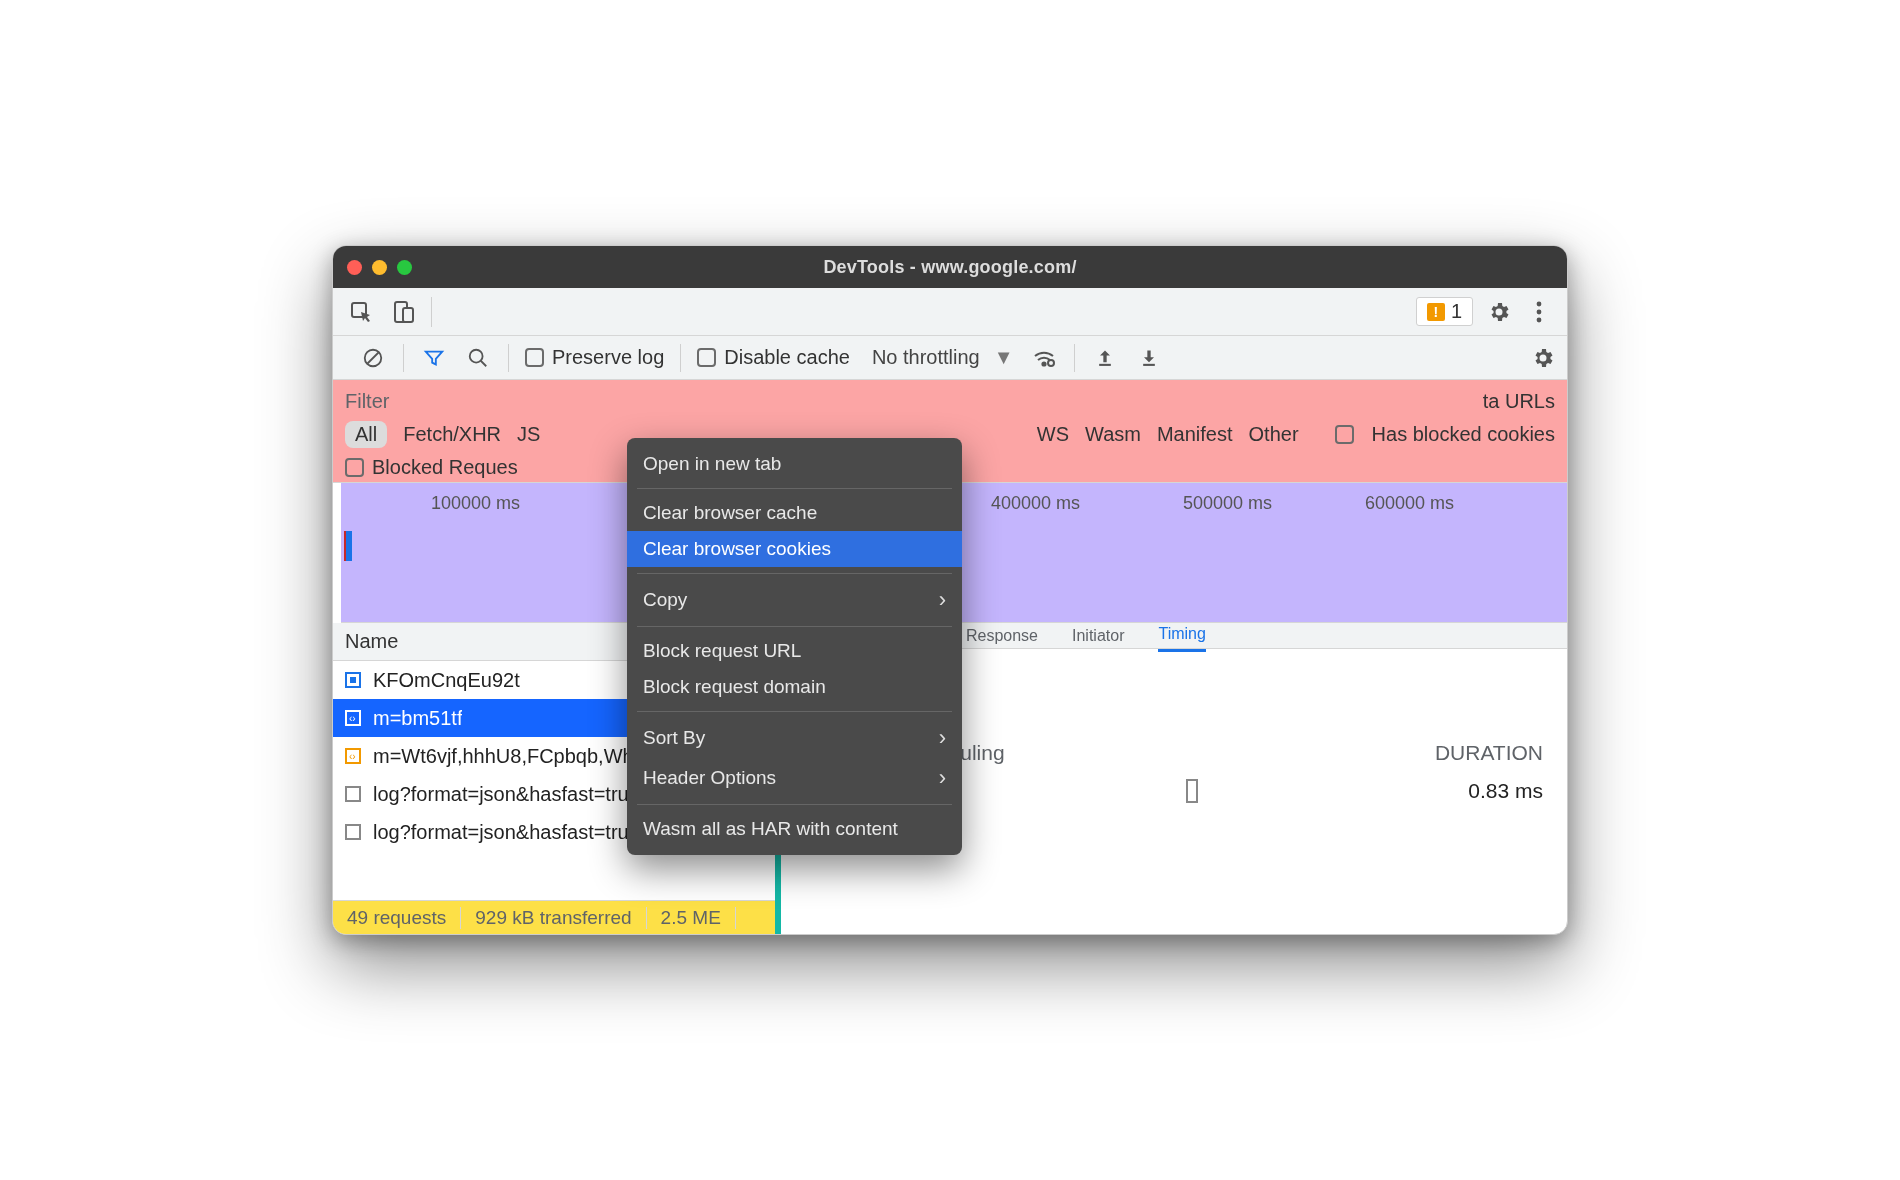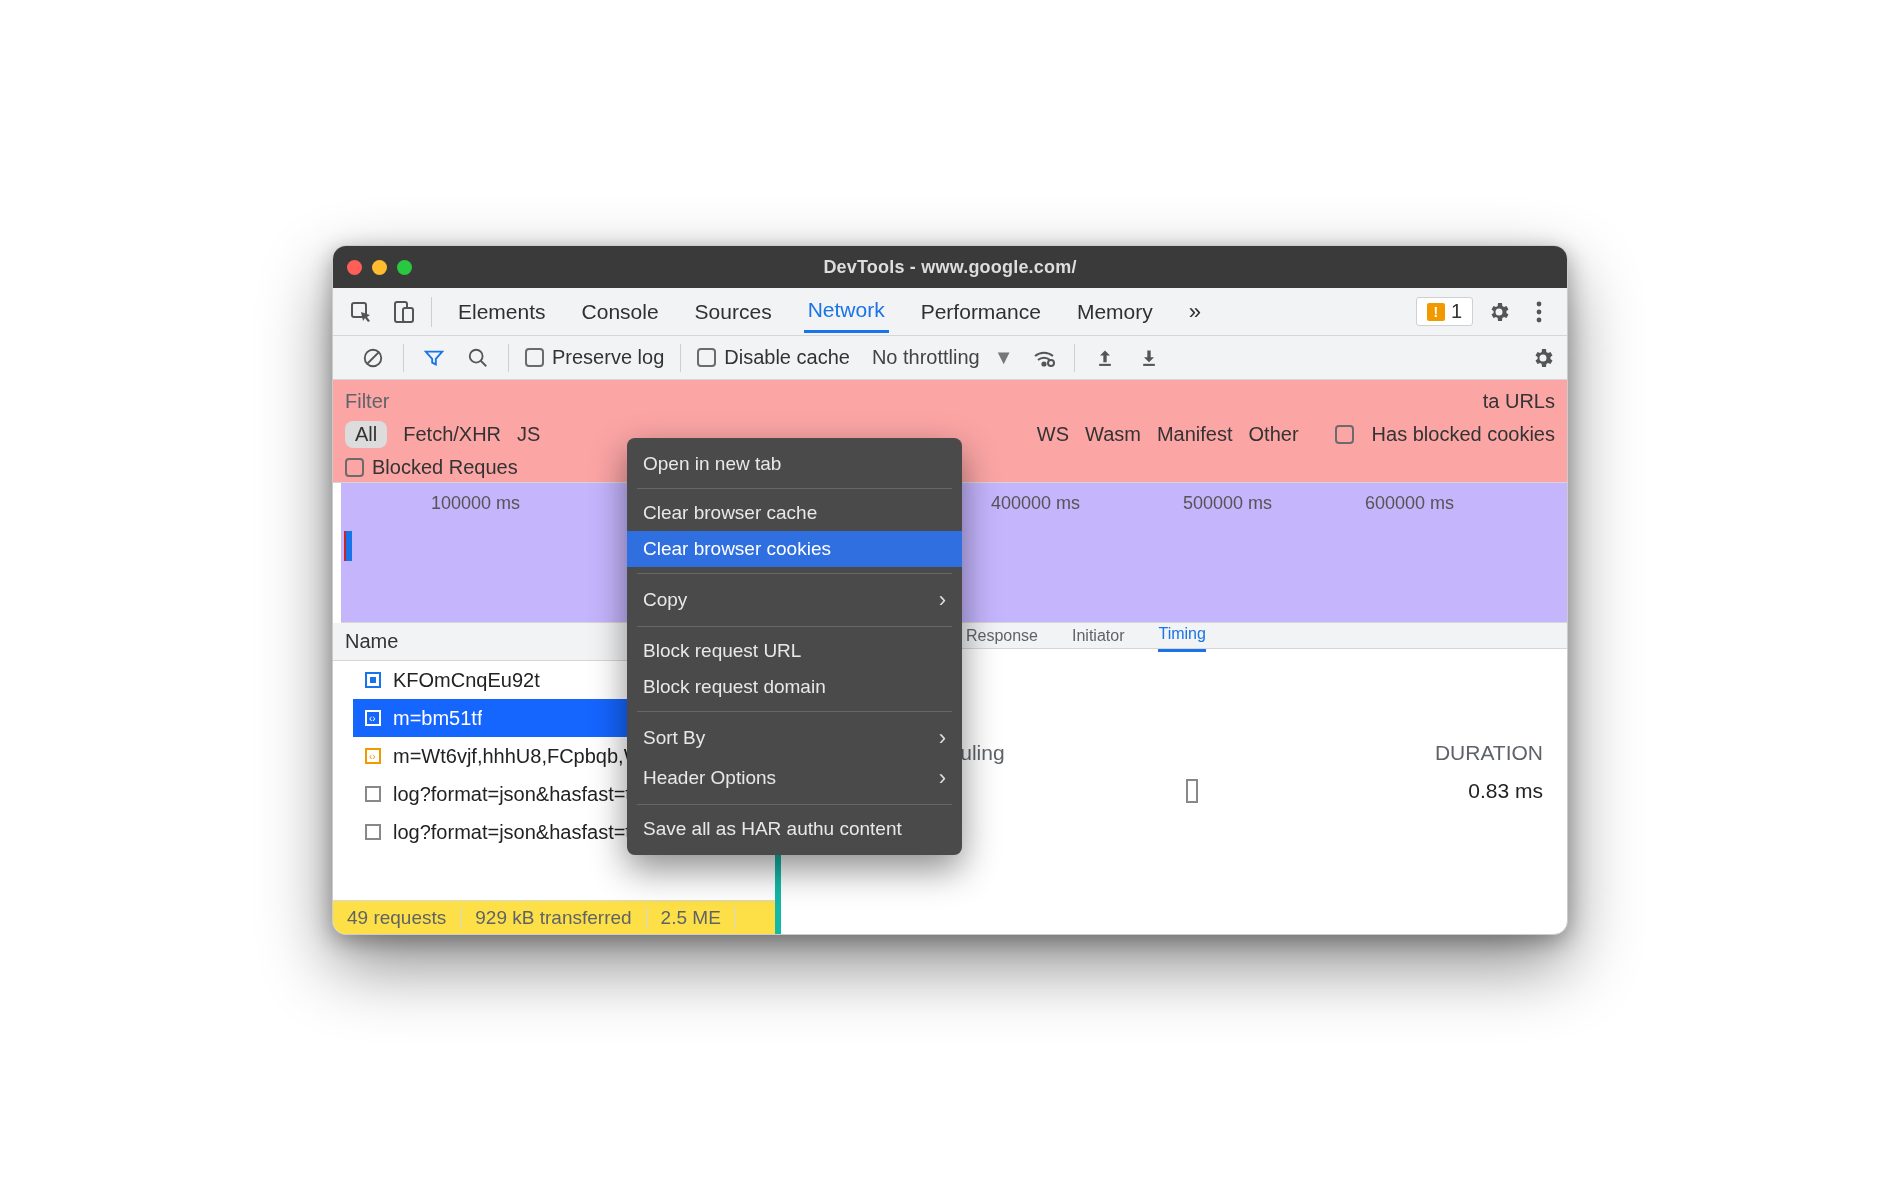--- a/index.html
+++ b/index.html
@@ -67,21 +67,21 @@
   .filterbar { background:#fca5a5; border-bottom:1px solid #d6d6d6; padding: 6px 12px 8px 12px; font-size:20px; color:#333;}
   .filterbar .row { display:flex; align-items:center; gap: 16px; padding: 4px 0; flex-wrap: wrap;}
   .pill { padding:2px 10px; border-radius:8px; }
   .pill.active { background:#dcdcdc; }
   .timeline { height: 140px; border-bottom:1px solid #d6d6d6; position:relative; background:#c4b5fd;margin-left:8px; }
   .timeline .tick { position:absolute; top:10px; font-size:18px; color:#555; }
   .timeline .marker { position:absolute; left:3px; top:48px; width:8px; height:30px; background:#1a73e8; border-left:2px solid #c62828;}
   .split { display:flex; height: calc(100% - 42px - 48px - 44px - 103px - 140px); }
   .left-pane { width: 448px; border-right:6px solid #14b8a6; display:flex; flex-direction:column; }
   .left-pane .hdr { height:38px; border-bottom:1px solid #d6d6d6; display:flex; align-items:center; padding:0 12px; font-size:20px; color:#333; background:#f1f3f4;}
-  .req-list { flex:1; overflow:hidden;padding-left:20px; }
+  .req-list { flex:1; overflow:hidden; }
   .req-row { height:38px; display:flex; align-items:center; gap:10px; padding:0 10px; font-size:20px; color:#222; }
   .req-row .ric { width:20px; height:20px; display:flex;align-items:center;justify-content:center; }
   .req-row.sel { background:#1565ff; color:#fff; }
   .req-text { white-space: nowrap; overflow:hidden; text-overflow: ellipsis; }
   .status { height:34px; border-top:1px solid #d6d6d6; display:flex; align-items:center; font-size:19px; color:#5f6368; background:#fde047;}
   .status > div { padding: 0 14px; border-right:1px solid #d6d6d6; }
   .right-pane { flex:1; display:flex; flex-direction:column; }
   .subtabs { height:26px; border-bottom:1px solid #d6d6d6; display:flex; align-items:center; gap:34px; padding:0 20px; font-size:16px; color:#5f6368; background:#f1f3f4;}
   .subtabs .st.active { color:#1a73e8; border-bottom:3px solid #1a73e8; padding-bottom:6px; margin-top:6px;}
   .timing { padding: 16px 24px; font-size:21px; color:#222; }
@@ -123,29 +123,20 @@
           </svg>
       </span>
       <span class="icon-btn">
         <svg width="24" height="24" viewBox="0 0 24 24" fill="none" stroke="#555" stroke-width="2">
             <rect x="4" y="2" width="12" height="20" rx="2"></rect>
             <rect x="12" y="8" width="10" height="14" rx="2" fill="#f1f3f4"></rect>
           </svg>
       </span>
     </div>
     <div style="width:1px;height:30px;background:#cfcfcf"></div>
-    <div class="tabs">
-      <div class="tab">Elements</div>
-      <div class="tab">Console</div>
-      <div class="tab">Sources</div>
-      <div class="tab active">Network</div>
-      <div class="tab">Performance</div>
-      <div class="tab">Memory</div>
-      <div class="tab" style="font-size:22px">»</div>
-    </div>
     <div class="spacer"></div>
     <div class="right-actions">
       <div class="warn-badge">
         <span class="sq">!</span>
         <span>1</span>
       </div>
       <span class="icon-btn">
         <svg width="24" height="24" viewBox="0 0 24 24" fill="#555">
             <path d="M19.4 13a7.5 7.5 0 000-2l2.1-1.6-2-3.5-2.5 1a7.5 7.5 0 00-1.7-1L15 3h-4l-.3 2.9a7.5 7.5 0 00-1.7 1l-2.5-1-2 3.5L6.6 11a7.5 7.5 0 000 2l-2.1 1.6 2 3.5 2.5-1a7.5 7.5 0 001.7 1L11 21h4l.3-2.9a7.5 7.5 0 001.7-1l2.5 1 2-3.5zM12 15.5A3.5 3.5 0 1115.5 12 3.5 3.5 0 0112 15.5z"></path>
           </svg>
@@ -364,17 +355,17 @@
     <div class="mi">
         <span>Sort By</span>
         <span class="chev"></span>
       </div>
     <div class="mi">
         <span>Header Options</span>
         <span class="chev"></span>
       </div>
     <hr>
     <div class="mi">
-        <span>Save all as HAR authu content</span>
+        <span>Wasm all as HAR with content</span>
       </div>
   </div>
 
 </div>
 
 </body></html>

